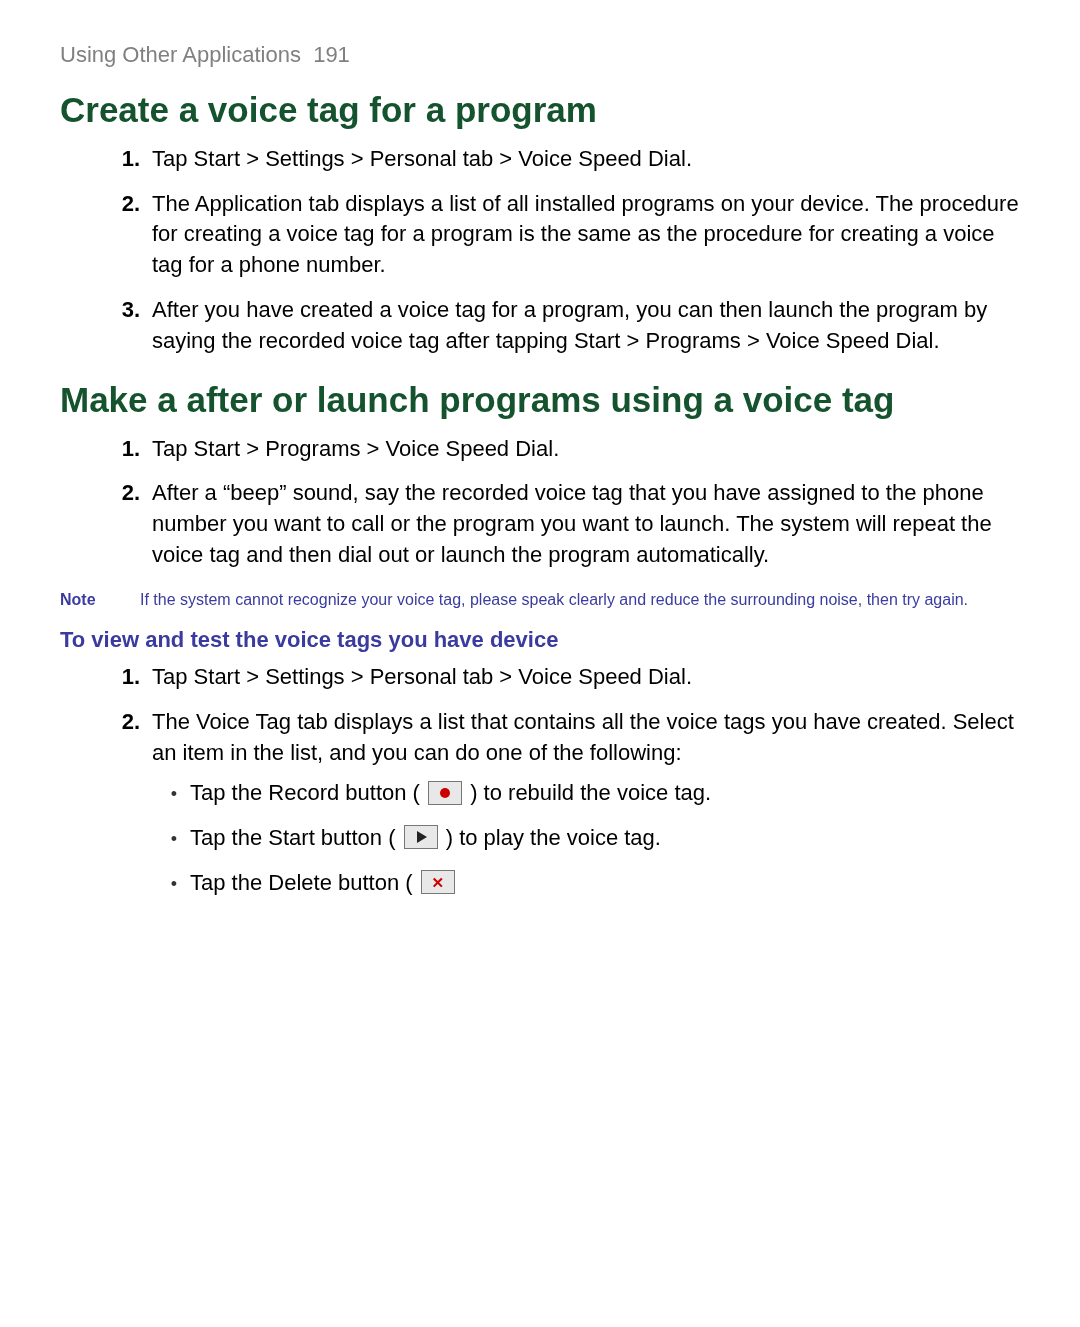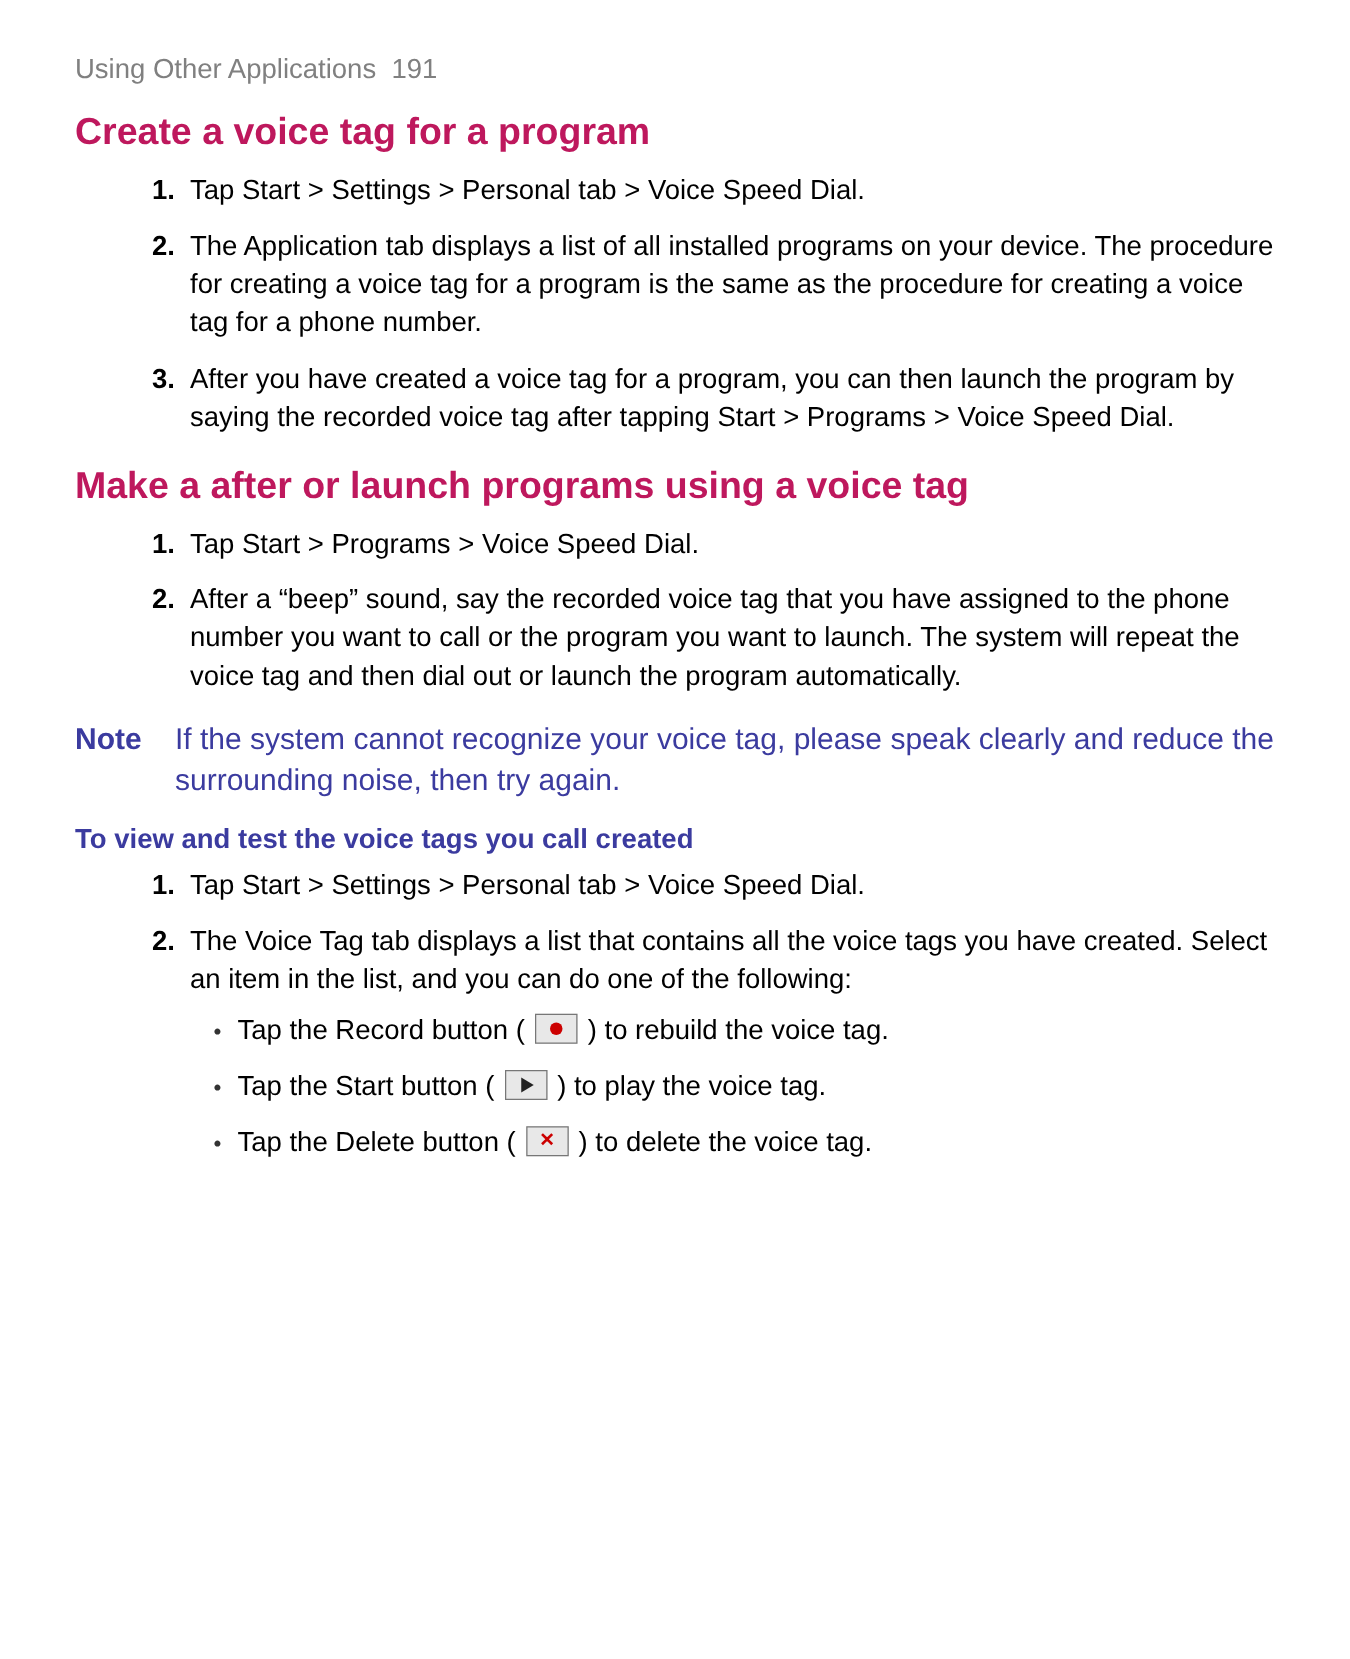--- a/index.html
+++ b/index.html
@@ -13,22 +13,22 @@
       width: 1080px;
       box-sizing: border-box;
     }
     .page-header {
       text-align: left;
       color: #808080;
       font-size: 22px;
       margin-bottom: 14px;
     }
     h2.section-heading {
-      color: #be185d;
-      font-size: 30px;
+      color: #14532d;
+      font-size: 35px;
       font-weight: bold;
       margin: 0 0 10px 0;
     }
     h3.subsection-heading {
       color: #3b3b9f;
       font-size: 22px;
       font-weight: bold;
       margin: 14px 0 6px 0;
     }
     ol.numbered {
@@ -46,21 +46,21 @@
       font-weight: bold;
       padding-right: 12px;
       padding-left: 42px;
     }
     ol.numbered > li .txt {
       flex: 1;
     }
     .note-row {
       display: flex;
       color: #3b3b9f;
-      font-size: 24px;
+      font-size: 16px;
       margin: 14px 0 14px 0;
     }
     .note-row .note-label {
       flex: 0 0 80px;
       font-weight: bold;
     }
     .note-row .note-text {
       flex: 1;
     }
     ul.bullets {
@@ -157,21 +157,21 @@
     <span class="num">2.</span>
     <span class="txt">After a “beep” sound, say the recorded voice tag that you have assigned to the phone number you want to call or the program you want to launch. The system will repeat the voice tag and then dial out or launch the program automatically.</span>
   </li>
 </ol>
 
 <div class="note-row">
   <div class="note-label">Note</div>
   <div class="note-text">If the system cannot recognize your voice tag, please speak clearly and reduce the surrounding noise, then try again.</div>
 </div>
 
-<h3 class="subsection-heading">To view and test the voice tags you call created</h3>
+<h3 class="subsection-heading">To view and test the voice tags you have device</h3>
 <ol class="numbered" style="margin-bottom:6px;">
   <li>
     <span class="num">1.</span>
     <span class="txt">
       <span>Tap </span><span class="bold">Start &gt; Settings &gt; Personal</span><span> tab </span><span class="bold">&gt; Voice Speed Dial</span><span>.</span>
     </span>
   </li>
   <li>
     <span class="num">2.</span>
     <span class="txt">
@@ -191,19 +191,19 @@
             <span>Tap the </span><span class="bold">Start</span><span> button ( </span><span class="icon-box">
                 <span class="icon-play"></span>
               </span><span> ) to play the voice tag.</span>
           </span>
         </li>
         <li>
           <span class="bullet">•</span>
           <span class="txt">
             <span>Tap the </span><span class="bold">Delete</span><span> button ( </span><span class="icon-box">
                 <span class="icon-delete">✕</span>
-              </span><span> ) to delete the voice tag.</span>
+              </span>
           </span>
         </li>
       </ul>
     </span>
   </li>
 </ol>
 
 </body></html>

